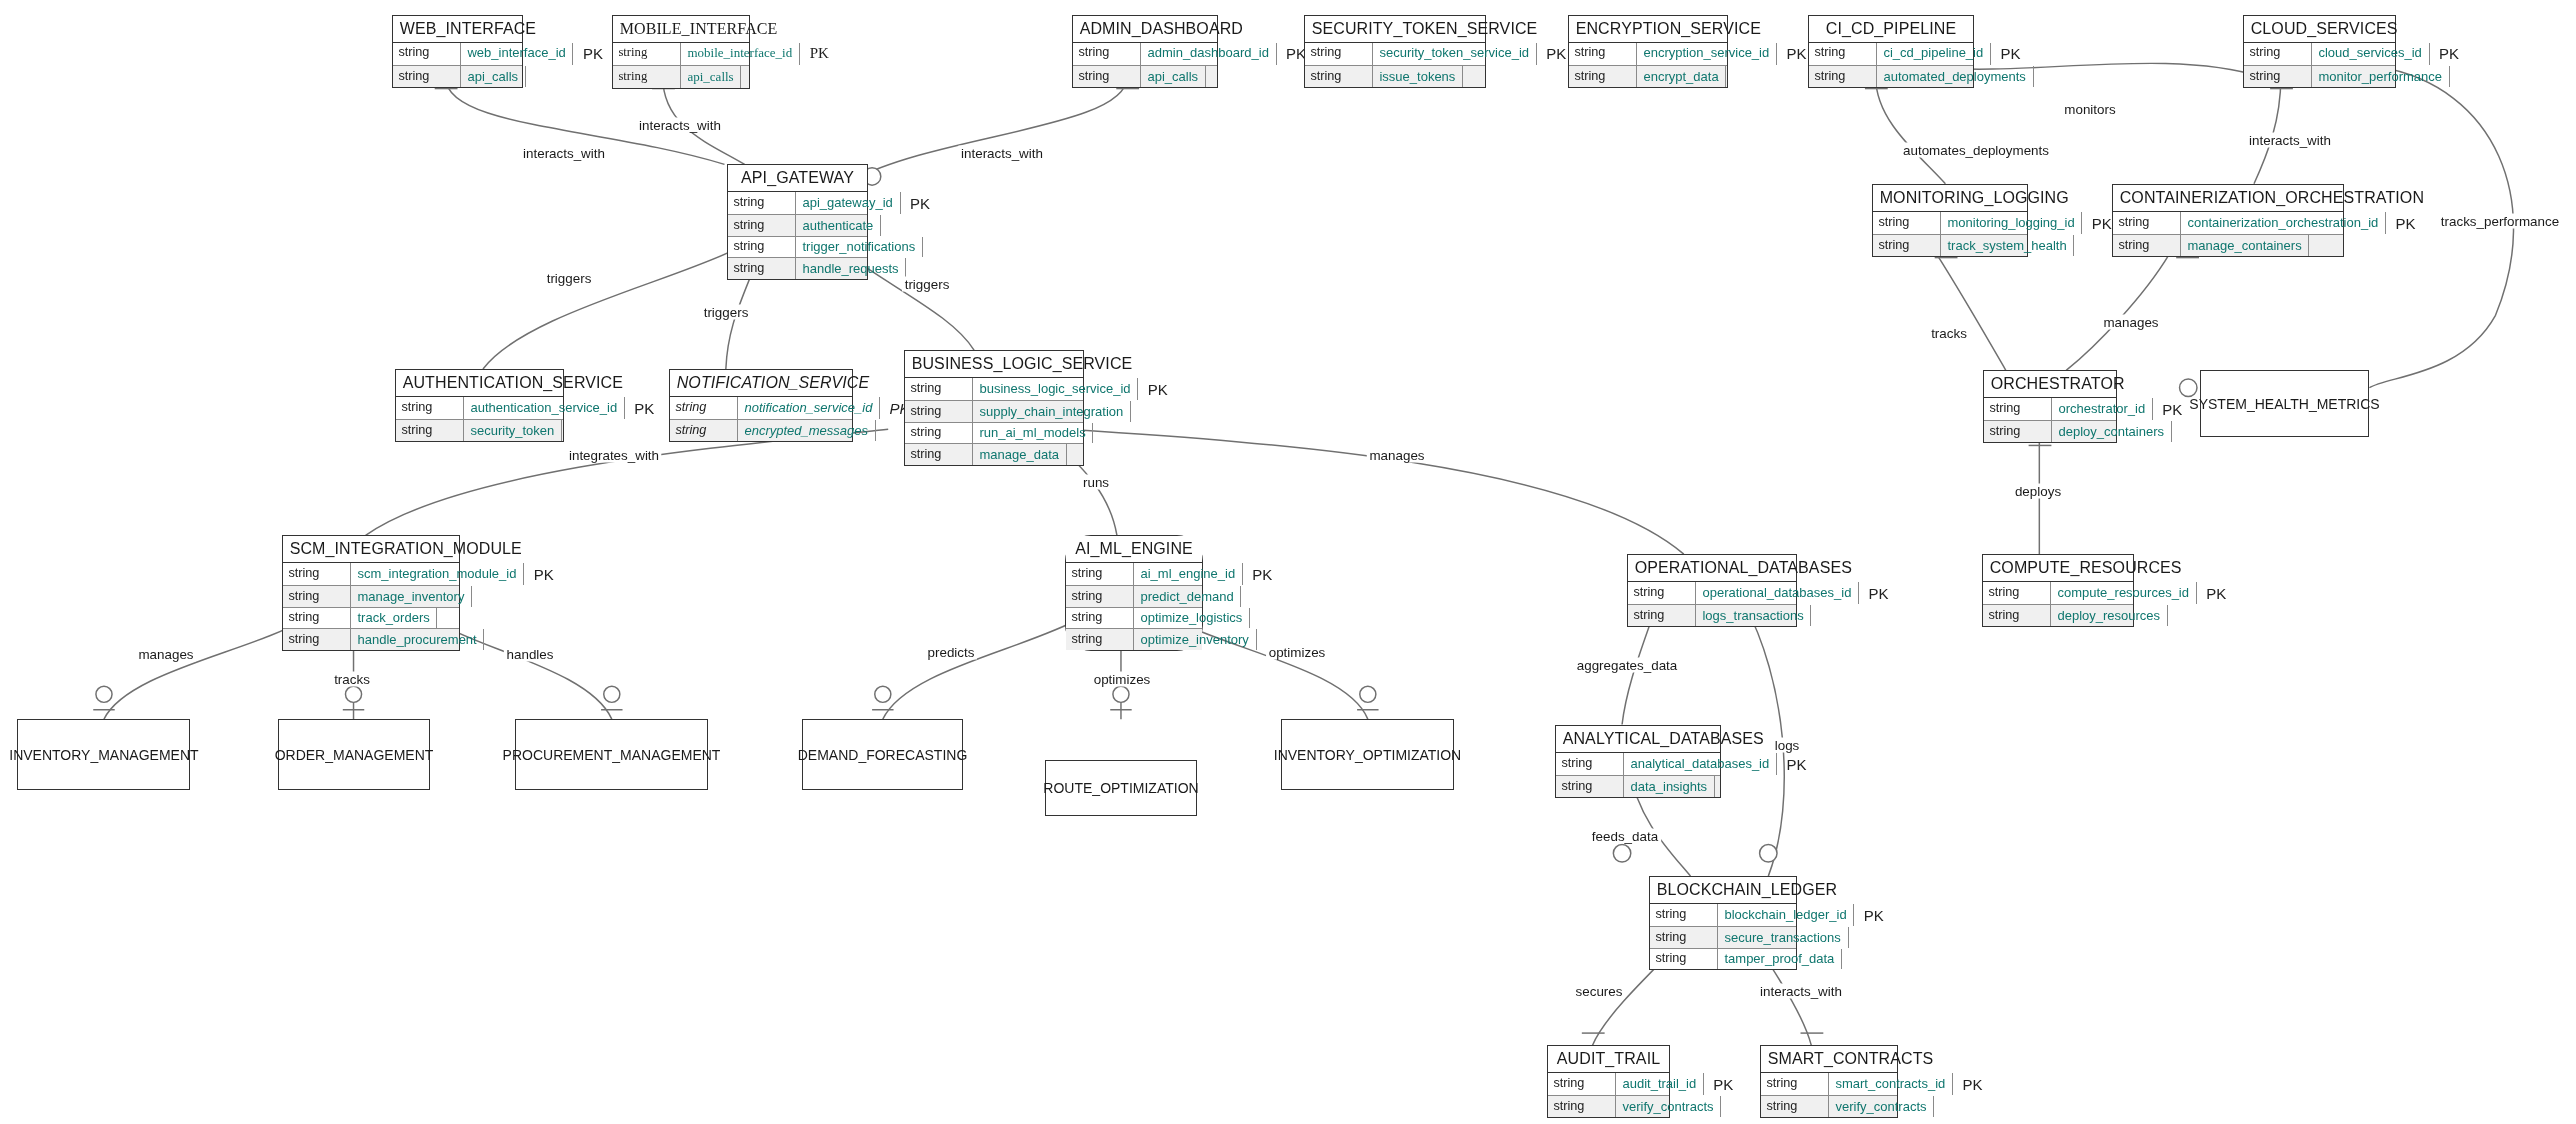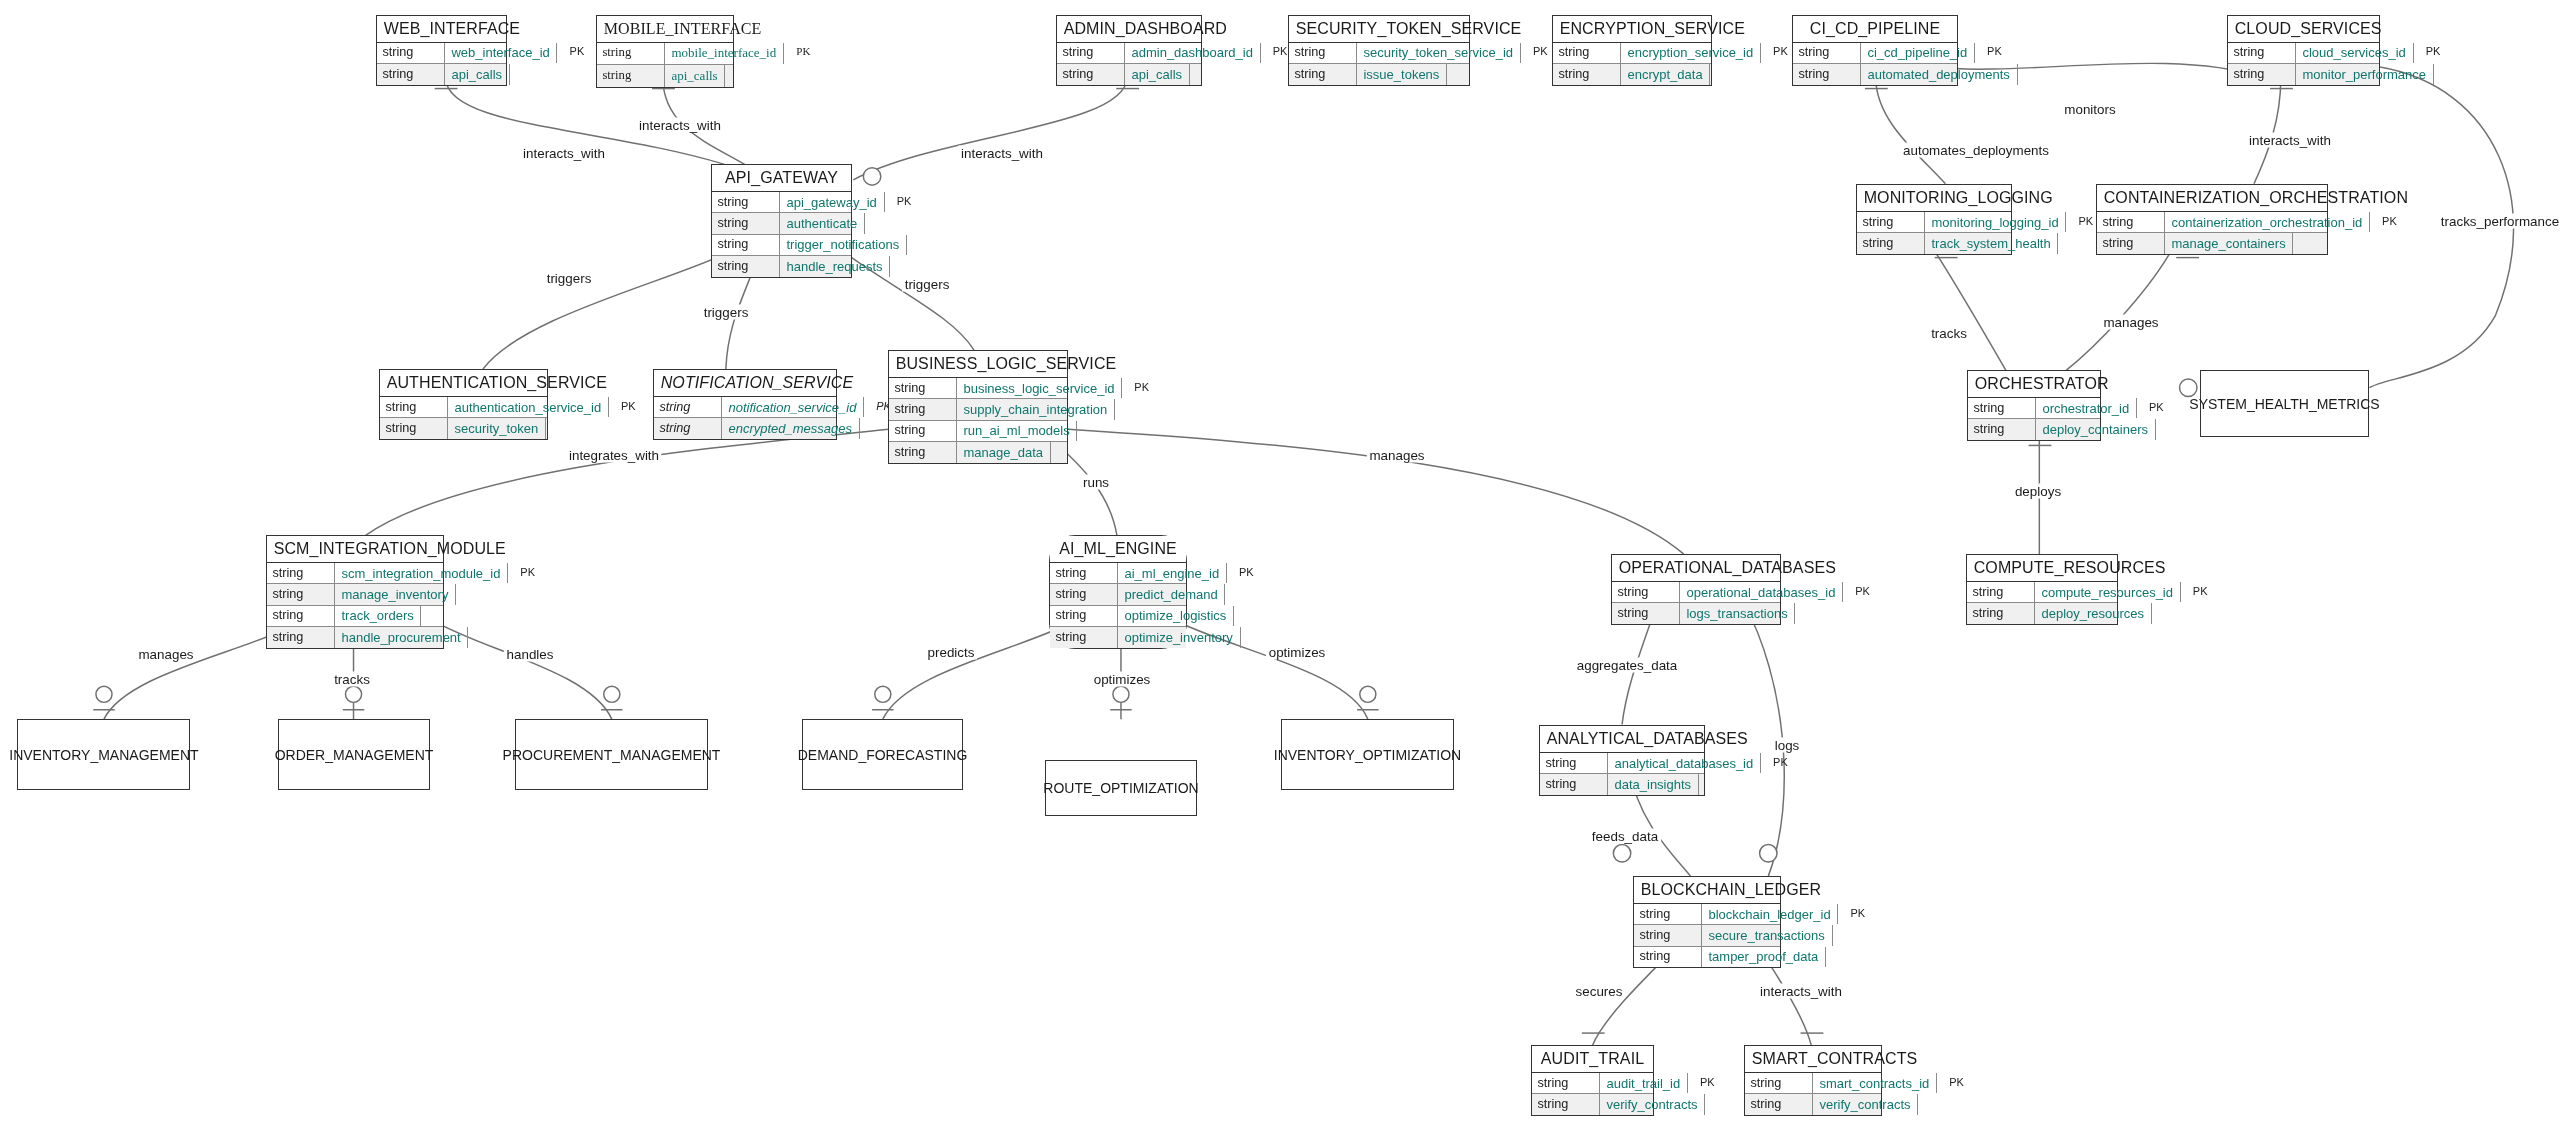--- a/index.html
+++ b/index.html
@@ -1,40 +1,40 @@
 <!DOCTYPE html>
 <html style="font-size:10.7px"><head>
 <meta charset="utf-8">
 <style>
   html,body{margin:0;padding:0;background:#ffffff;}
   body{font-family:"Liberation Sans",sans-serif;}
   #canvas{position:relative;width:2576px;height:1125px;background:#ffffff;overflow:hidden;}
   svg#edges{position:absolute;left:0;top:0;width:2576px;height:1125px;}
 
   
-  .entity{position:absolute;border:1.3px solid #333333;background:#ffffff;box-sizing:border-box;}
+  .entity{position:absolute;border:1.3px solid #333333;background:#ffffff;box-sizing:border-box;margin-left:16px;}
   .entity .ehdr{
     text-align:center;font-size:16px;color:#1a1a1a;
     padding:4px 6.7px;border-bottom:1.3px solid #333333;background:#ffffff;
     white-space:nowrap;letter-spacing:0.1px;
   }
   .entity .erow{display:flex;border-bottom:0.7px solid #8a8a8a;}
   .entity .erow:last-child{border-bottom:none;}
   .entity .erow.odd{background:#f0f0f0;}
   .entity .erow.even{background:#ffffff;}
   .entity .c-type{
     width:56px;flex:0 0 56px;border-right:0.7px solid #8a8a8a;
     padding:2.7px 5.4px;font-size:12.7px;color:#222;white-space:nowrap;
   }
   .entity .c-name{
     flex:1 1 auto;padding:2.7px 6.7px;font-size:13px;color:#0f766e;white-space:nowrap;
   }
   .entity .c-key{
     width:31px;flex:0 0 31px;border-left:0.7px solid #8a8a8a;
-    padding:2.7px 4px;font-size:11px;color:#222;text-align:center;white-space:nowrap;
+    padding:2.7px 4px;font-size:15px;color:#222;text-align:center;white-space:nowrap;
   }
 
   
   .plain{
     position:absolute;border:1.3px solid #333333;background:#ffffff;box-sizing:border-box;
     display:flex;align-items:center;justify-content:center;
     font-size:14px;color:#1a1a1a;text-align:center;white-space:nowrap;
   }
 
   

